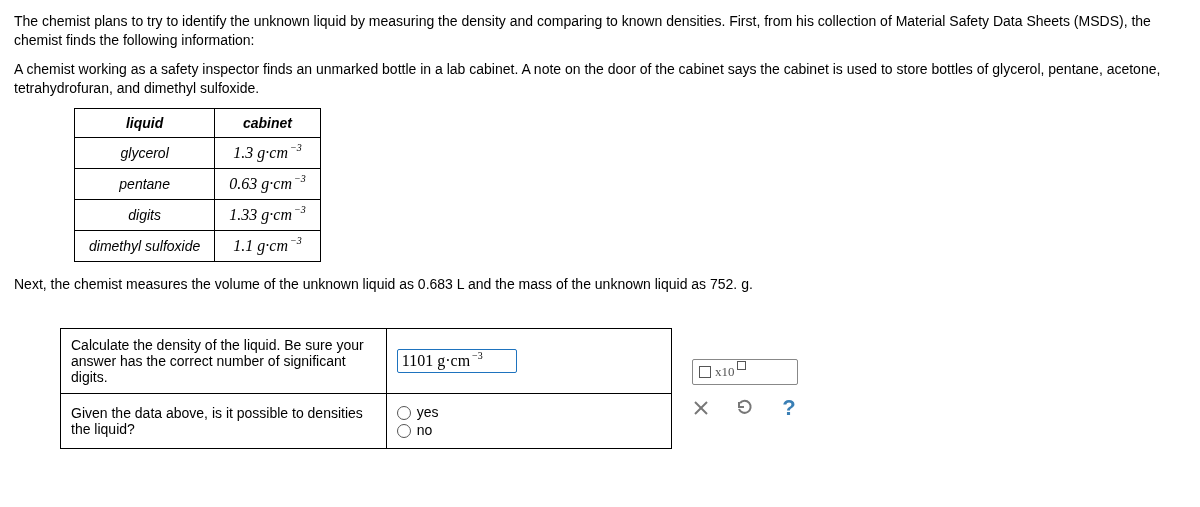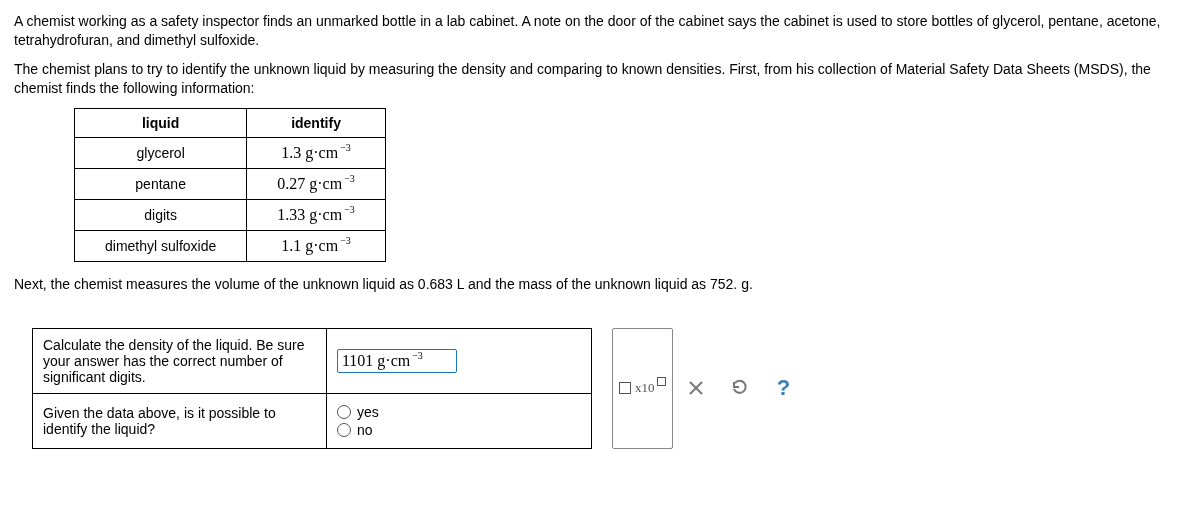--- a/index.html
+++ b/index.html
@@ -16,24 +16,25 @@
     margin: 0 0 10px 0;
     line-height: 1.35;
   }
   table.density {
     border-collapse: collapse;
     margin-left: 60px;
     margin-bottom: 14px;
   }
   table.density th, table.density td {
     border: 1px solid #000;
-    padding: 6px 30px;
+    padding: 6px 14px;
     text-align: center;
     font-size: 14px;
     font-weight: normal;
+    font-style: italic;
   }
   table.density th {
     font-weight: bold;
   }
   .unit-val {
     font-family: "Times New Roman", serif;
     font-size: 16px;
     white-space: nowrap;
   }
   .unit-val sup {
@@ -46,21 +47,22 @@
     margin: 0 0 36px 0;
   }
   .answer-block {
     display: flex;
     align-items: stretch;
     gap: 20px;
     margin-left: 18px;
   }
   table.qa {
     border-collapse: collapse;
-    width: 560px;
+    width: 612px;
+    margin-left: 28px;
   }
   table.qa td {
     border: 1px solid #000;
     padding: 8px 10px;
     font-size: 14px;
     vertical-align: middle;
   }
   table.qa td.prompt {
     width: 300px;
   }
@@ -80,34 +82,34 @@
     min-width: 110px;
   }
   .ans-field sup {
     font-size: 10px;
     vertical-align: super;
     line-height: 0;
     padding-left: 2px;
   }
   .radio-row {
     display: flex;
-    align-items: center;
+    align-items: flex-end;
     gap: 6px;
     margin: 2px 0;
   }
   .radio-circle {
     width: 12px;
     height: 12px;
     border: 1.5px solid #555;
     border-radius: 50%;
     display: inline-block;
   }
   .tool-col {
     display: flex;
-    flex-direction: row;
+    flex-direction: column;
     gap: 14px;
     justify-content: center;
   }
   .sci-btn {
     display: inline-flex;
     align-items: center;
     border: 1px solid #888;
     border-radius: 2px;
     padding: 4px 6px;
     font-family: "Times New Roman", serif;
@@ -156,40 +158,40 @@
   .icon-btn.help {
     color: #3a7fb5;
     font-size: 22px;
     font-weight: bold;
   }
 </style>
 </head>
 <body>
 
 <div class="intro">
+  <p>The chemist plans to try to identify the unknown liquid by measuring the density and comparing to known densities. First, from his collection of Material Safety Data Sheets (MSDS), the chemist finds the following information:</p>
   <p>A chemist working as a safety inspector finds an unmarked bottle in a lab cabinet. A note on the door of the cabinet says the cabinet is used to store bottles of glycerol, pentane, acetone, tetrahydrofuran, and dimethyl sulfoxide.</p>
-  <p>The chemist plans to try to identify the unknown liquid by measuring the density and comparing to known densities. First, from his collection of Material Safety Data Sheets (MSDS), the chemist finds the following information:</p>
 </div>
 
 <table class="density">
   <tbody>
       <tr>
     <th>liquid</th>
-    <th>identify</th>
+    <th>cabinet</th>
   </tr>
   <tr>
     <td>glycerol</td>
     <td>
       <span class="unit-val"><span>1.3</span> <span>g·cm</span><sup>−3</sup></span>
     </td>
   </tr>
   <tr>
     <td>pentane</td>
     <td>
-      <span class="unit-val"><span>0.27</span> <span>g·cm</span><sup>−3</sup></span>
+      <span class="unit-val"><span>0.63</span> <span>g·cm</span><sup>−3</sup></span>
     </td>
   </tr>
   <tr>
     <td>digits</td>
     <td>
       <span class="unit-val"><span>1.33</span> <span>g·cm</span><sup>−3</sup></span>
     </td>
   </tr>
   <tr>
     <td>dimethyl sulfoxide</td>
@@ -207,21 +209,21 @@
     <tbody>
         <tr>
       <td class="prompt">Calculate the density of the liquid. Be sure your answer has the correct number of significant digits.</td>
       <td class="ans">
         <span class="ans-field active">
           <span>1101</span> <span>g·cm</span><sup>−3</sup>
         </span>
       </td>
     </tr>
     <tr>
-      <td class="prompt">Given the data above, is it possible to identify the liquid?</td>
+      <td class="prompt">Given the data above, is it possible to densities the liquid?</td>
       <td class="ans">
         <div class="radio-row">
           <span class="radio-circle"></span>
           <span>yes</span>
         </div>
         <div class="radio-row">
           <span class="radio-circle"></span>
           <span>no</span>
         </div>
       </td>

